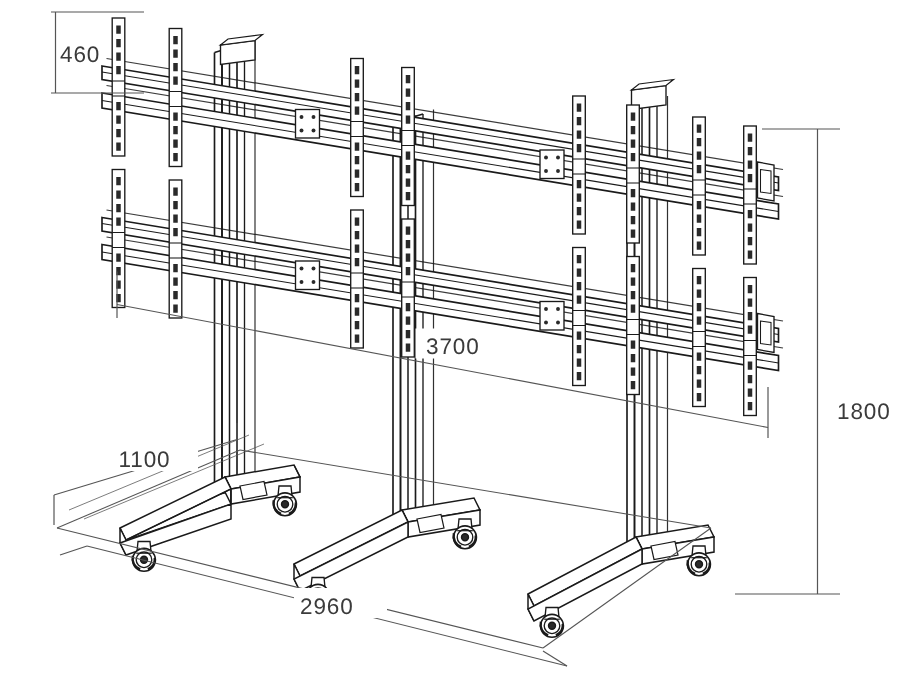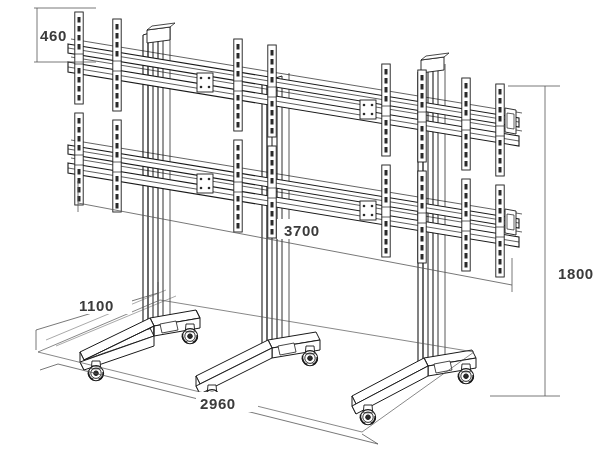--- a/index.html
+++ b/index.html
@@ -1,21 +1,21 @@
 <!DOCTYPE html>
 <html><head>
 <meta charset="utf-8">
 <style>
   html,body{margin:0;padding:0;background:#ffffff;}
   body{
     width:610px;height:450px;overflow:hidden;
     font-family:"Liberation Sans", sans-serif;
     -webkit-font-smoothing:antialiased;
   }
-  #stage{position:relative;width:544px;height:450px;background:#5eead4;font-weight:bold;}
+  #stage{position:relative;width:544px;height:450px;background:#5eead4;}
   #drawing{position:absolute;left:0;top:0;width:610px;height:450px;}
   .dimtext{
     font-family:"Liberation Sans", sans-serif;
     font-size:15px;
     fill:#3b3b3b;
     letter-spacing:0.6px;
   }
 </style>
 </head>
 <body>

